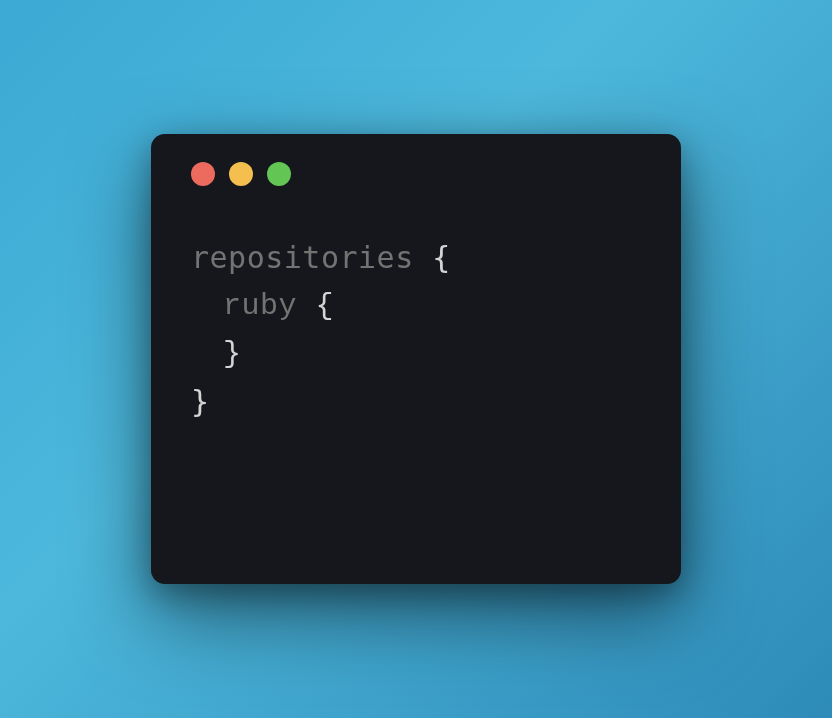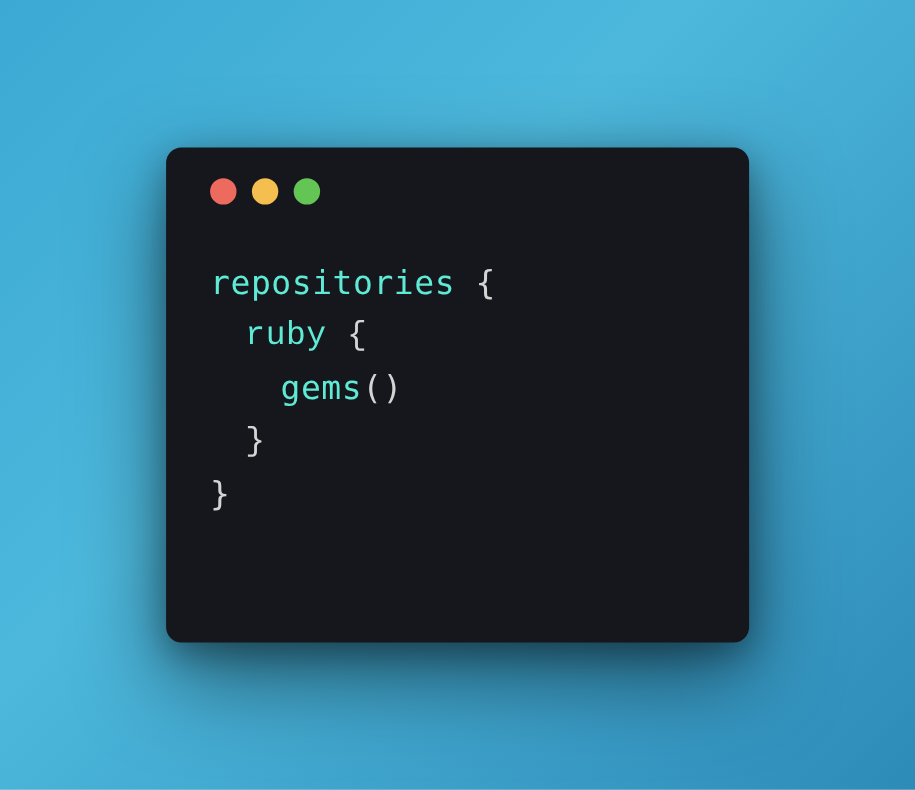--- a/index.html
+++ b/index.html
@@ -60,21 +60,21 @@
       font-weight: 400;
       letter-spacing: 0.5px;
       padding-left: 8px;
     }
 
     .code-line {
       white-space: pre;
     }
 
     .token-identifier {
-      color: #5eead4;
+      color: #737373;
       margin-top: 20px;
     }
 
     .token-brace {
       color: #d4d4d4;
     }
 
     .token-paren {
       color: #d4d4d4;
     }
@@ -94,17 +94,16 @@
 <div class="terminal-window">
   <div class="traffic-lights">
     <div class="traffic-light red"></div>
     <div class="traffic-light yellow"></div>
     <div class="traffic-light green"></div>
   </div>
 
   <div class="code-content">
     <div class="code-line"><span class="token-identifier">repositories</span><span class="token-brace"> {</span></div>
     <div class="code-line indent-1"><span class="token-identifier">ruby</span><span class="token-brace"> {</span></div>
-    <div class="code-line indent-2"><span class="token-identifier">gems</span><span class="token-paren">()</span></div>
     <div class="code-line indent-1"><span class="token-brace">}</span></div>
     <div class="code-line"><span class="token-brace">}</span></div>
   </div>
 </div>
 
 </body></html>

